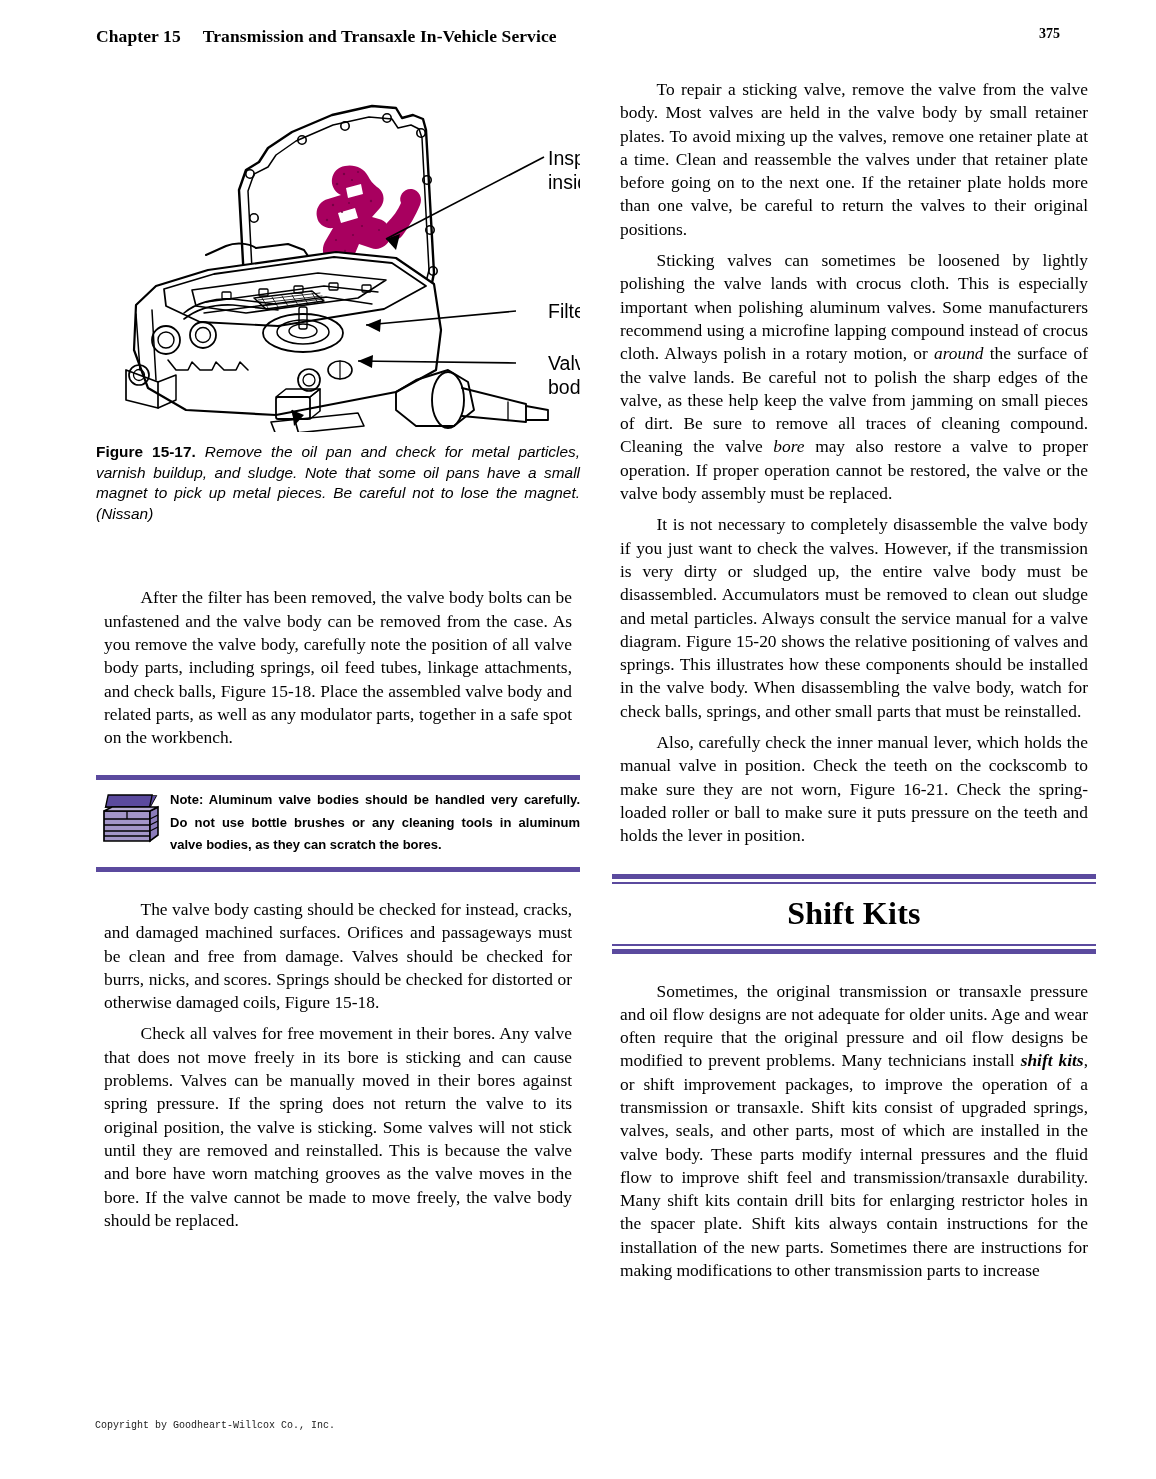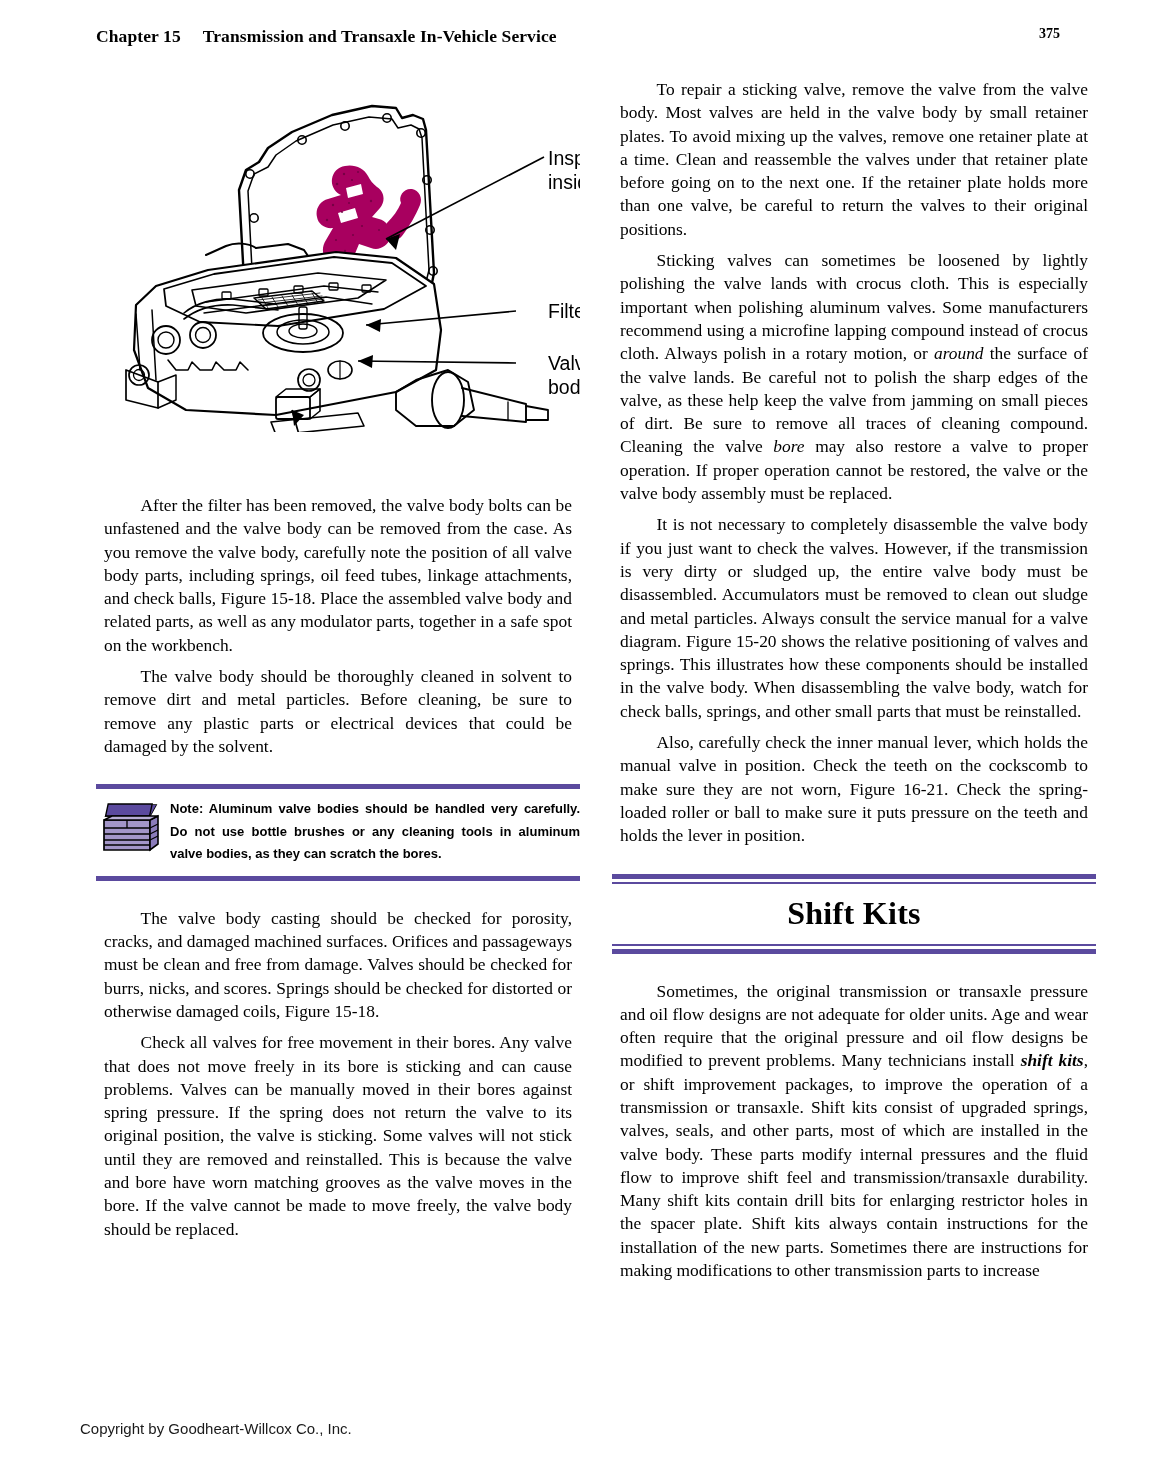--- a/index.html
+++ b/index.html
@@ -129,24 +129,24 @@
     font-weight: bold;
     font-size: 32px;
     text-align: center;
     margin: 11px 0 12px 0;
     letter-spacing: 0.3px;
   }
 
   
   .footer {
     position: absolute;
-    left: 80px;
+    left: 95px;
     top: 1420px;
-    font-family: Liberation Sans, sans-serif;
-    font-size: 15px;
+    font-family: Liberation Mono, monospace;
+    font-size: 10px;
     color: #1a1a1a;
   }
 
   .sp-18 { height: 18px; }
   .sp-36 { height: 36px; }
 </style>
 </head>
 <body>
 
 <div class="page">
@@ -323,27 +323,27 @@
 
         <text x="452" y="95" font-family="Liberation Sans, sans-serif" font-size="19.5" fill="#000">Inspect</text>
         <text x="452" y="119" font-family="Liberation Sans, sans-serif" font-size="19.5" fill="#000">inside pan</text>
         <text x="452" y="248" font-family="Liberation Sans, sans-serif" font-size="19.5" fill="#000">Filter</text>
         <text x="452" y="300" font-family="Liberation Sans, sans-serif" font-size="19.5" fill="#000">Valve</text>
         <text x="452" y="324" font-family="Liberation Sans, sans-serif" font-size="19.5" fill="#000">body</text>
         <text x="76" y="414" font-family="Liberation Sans, sans-serif" font-size="19.5" fill="#000">Case</text>
       </svg>
     </div>
 
+    <p class="fig-caption"><span class="fignum">Figure 15-17.</span><span> Remove the oil pan and check for metal particles, varnish buildup, and sludge. Note that some oil pans have a small magnet to pick up metal pieces. Be careful not to lose the magnet. (Nissan)</span></p>
 
     <div class="sp-36"></div>
     <div class="sp-18"></div>
 
     <p class="body"><span>After the filter has been removed, the valve body bolts can be unfastened and the valve body can be removed from the case. As you remove the valve body, carefully note the position of all valve body parts, including springs, oil feed tubes, linkage attachments, and check balls, </span><b>Figure 15-18.</b><span> Place the assembled valve body and related parts, as well as any modulator parts, together in a safe spot on the workbench.</span></p>
 
-    <p class="body">The valve body should be thoroughly cleaned in solvent to remove dirt and metal particles. Before cleaning, be sure to remove any plastic parts or electrical devices that could be damaged by the solvent.</p>
 
     <div class="note-box">
       <div class="note-rule top"></div>
       <svg class="note-icon" viewBox="0 0 60 56">
 
         <polygon points="6,16 13,5 56,5 50,16" fill="#5b4a9e" stroke="#000" stroke-width="1.6"></polygon>
         <polygon points="13,5 56,5 50,16 6,16" fill="#5b4a9e"></polygon>
         <rect x="9" y="4" width="44" height="12" transform="skewX(-12)" fill="#5b4a9e" stroke="#000" stroke-width="1.4"></rect>
 
         <rect x="27" y="17" width="8" height="4" rx="1" fill="#111" stroke="#000" stroke-width="1"></rect>
@@ -361,21 +361,21 @@
         <line x1="50" y1="34" x2="58" y2="30" stroke="#000" stroke-width="1.2"></line>
         <line x1="50" y1="40" x2="58" y2="36" stroke="#000" stroke-width="1.2"></line>
       </svg>
       <p class="note-body">Note: Aluminum valve bodies should be handled very carefully. Do not use bottle brushes or any cleaning tools in aluminum valve bodies, as they can scratch the bores.</p>
       <div style="clear:both"></div>
       <div class="note-rule bottom"></div>
     </div>
 
     <div class="sp-18"></div>
 
-    <p class="body"><span>The valve body casting should be checked for porosity, cracks, and damaged machined surfaces. Orifices and passageways must be clean and free from damage. Valves should be checked for burrs, nicks, and scores. Springs should be checked for distorted or otherwise damaged coils, </span><b>Figure 15-18</b><span>.</span></p>
+    <p class="body"><span>The valve body casting should be checked for instead, cracks, and damaged machined surfaces. Orifices and passageways must be clean and free from damage. Valves should be checked for burrs, nicks, and scores. Springs should be checked for distorted or otherwise damaged coils, </span><b>Figure 15-18</b><span>.</span></p>
 
     <p class="body">Check all valves for free movement in their bores. Any valve that does not move freely in its bore is sticking and can cause problems. Valves can be manually moved in their bores against spring pressure. If the spring does not return the valve to its original position, the valve is sticking. Some valves will not stick until they are removed and reinstalled. This is because the valve and bore have worn matching grooves as the valve moves in the bore. If the valve cannot be made to move freely, the valve body should be replaced.</p>
   </div>
 
   <div class="col col-right">
 
     <p class="body">To repair a sticking valve, remove the valve from the valve body. Most valves are held in the valve body by small retainer plates. To avoid mixing up the valves, remove one retainer plate at a time. Clean and reassemble the valves under that retainer plate before going on to the next one. If the retainer plate holds more than one valve, be careful to return the valves to their original positions.</p>
 
     <p class="body"><span>Sticking valves can sometimes be loosened by lightly polishing the valve lands with crocus cloth. This is especially important when polishing aluminum valves. Some manufacturers recommend using a microfine lapping compound instead of crocus cloth. Always polish in a rotary motion, or </span><i>around</i><span> the surface of the valve lands. Be careful not to polish the sharp edges of the valve, as these help keep the valve from jamming on small pieces of dirt. Be sure to remove all traces of cleaning compound. Cleaning the valve </span><i>bore</i><span> may also restore a valve to proper operation. If proper operation cannot be restored, the valve or the valve body assembly must be replaced.</span></p>
 

